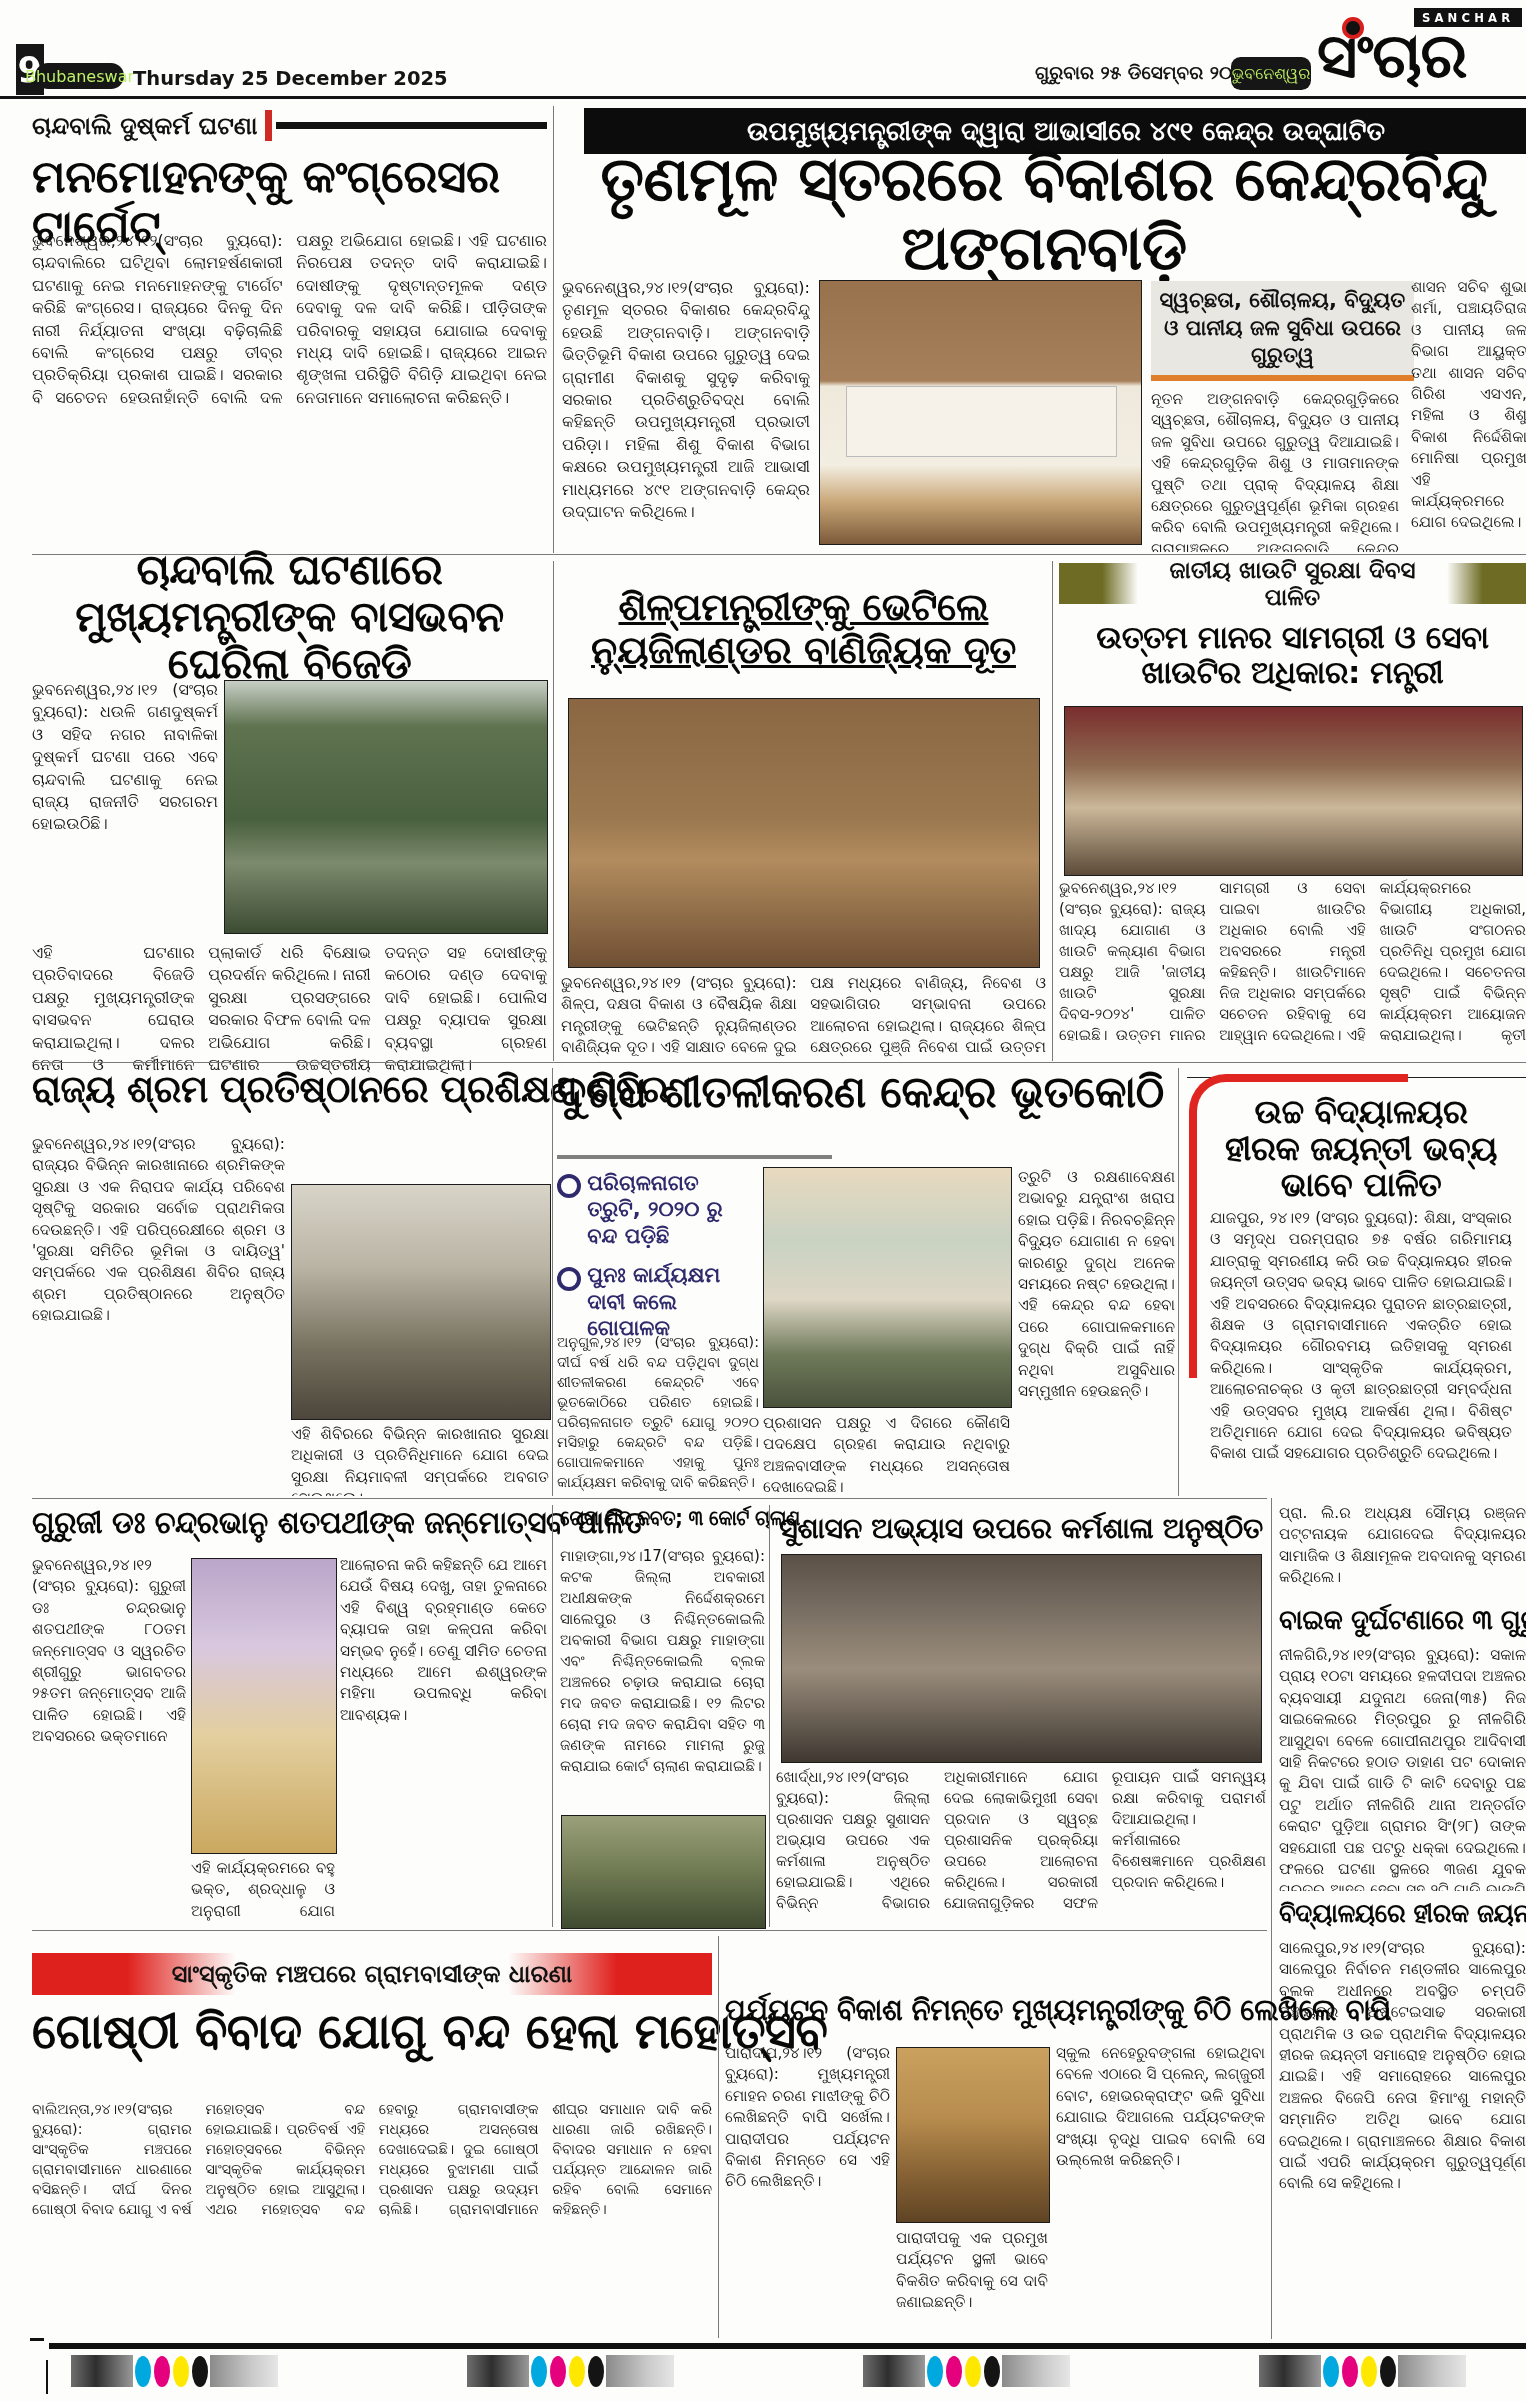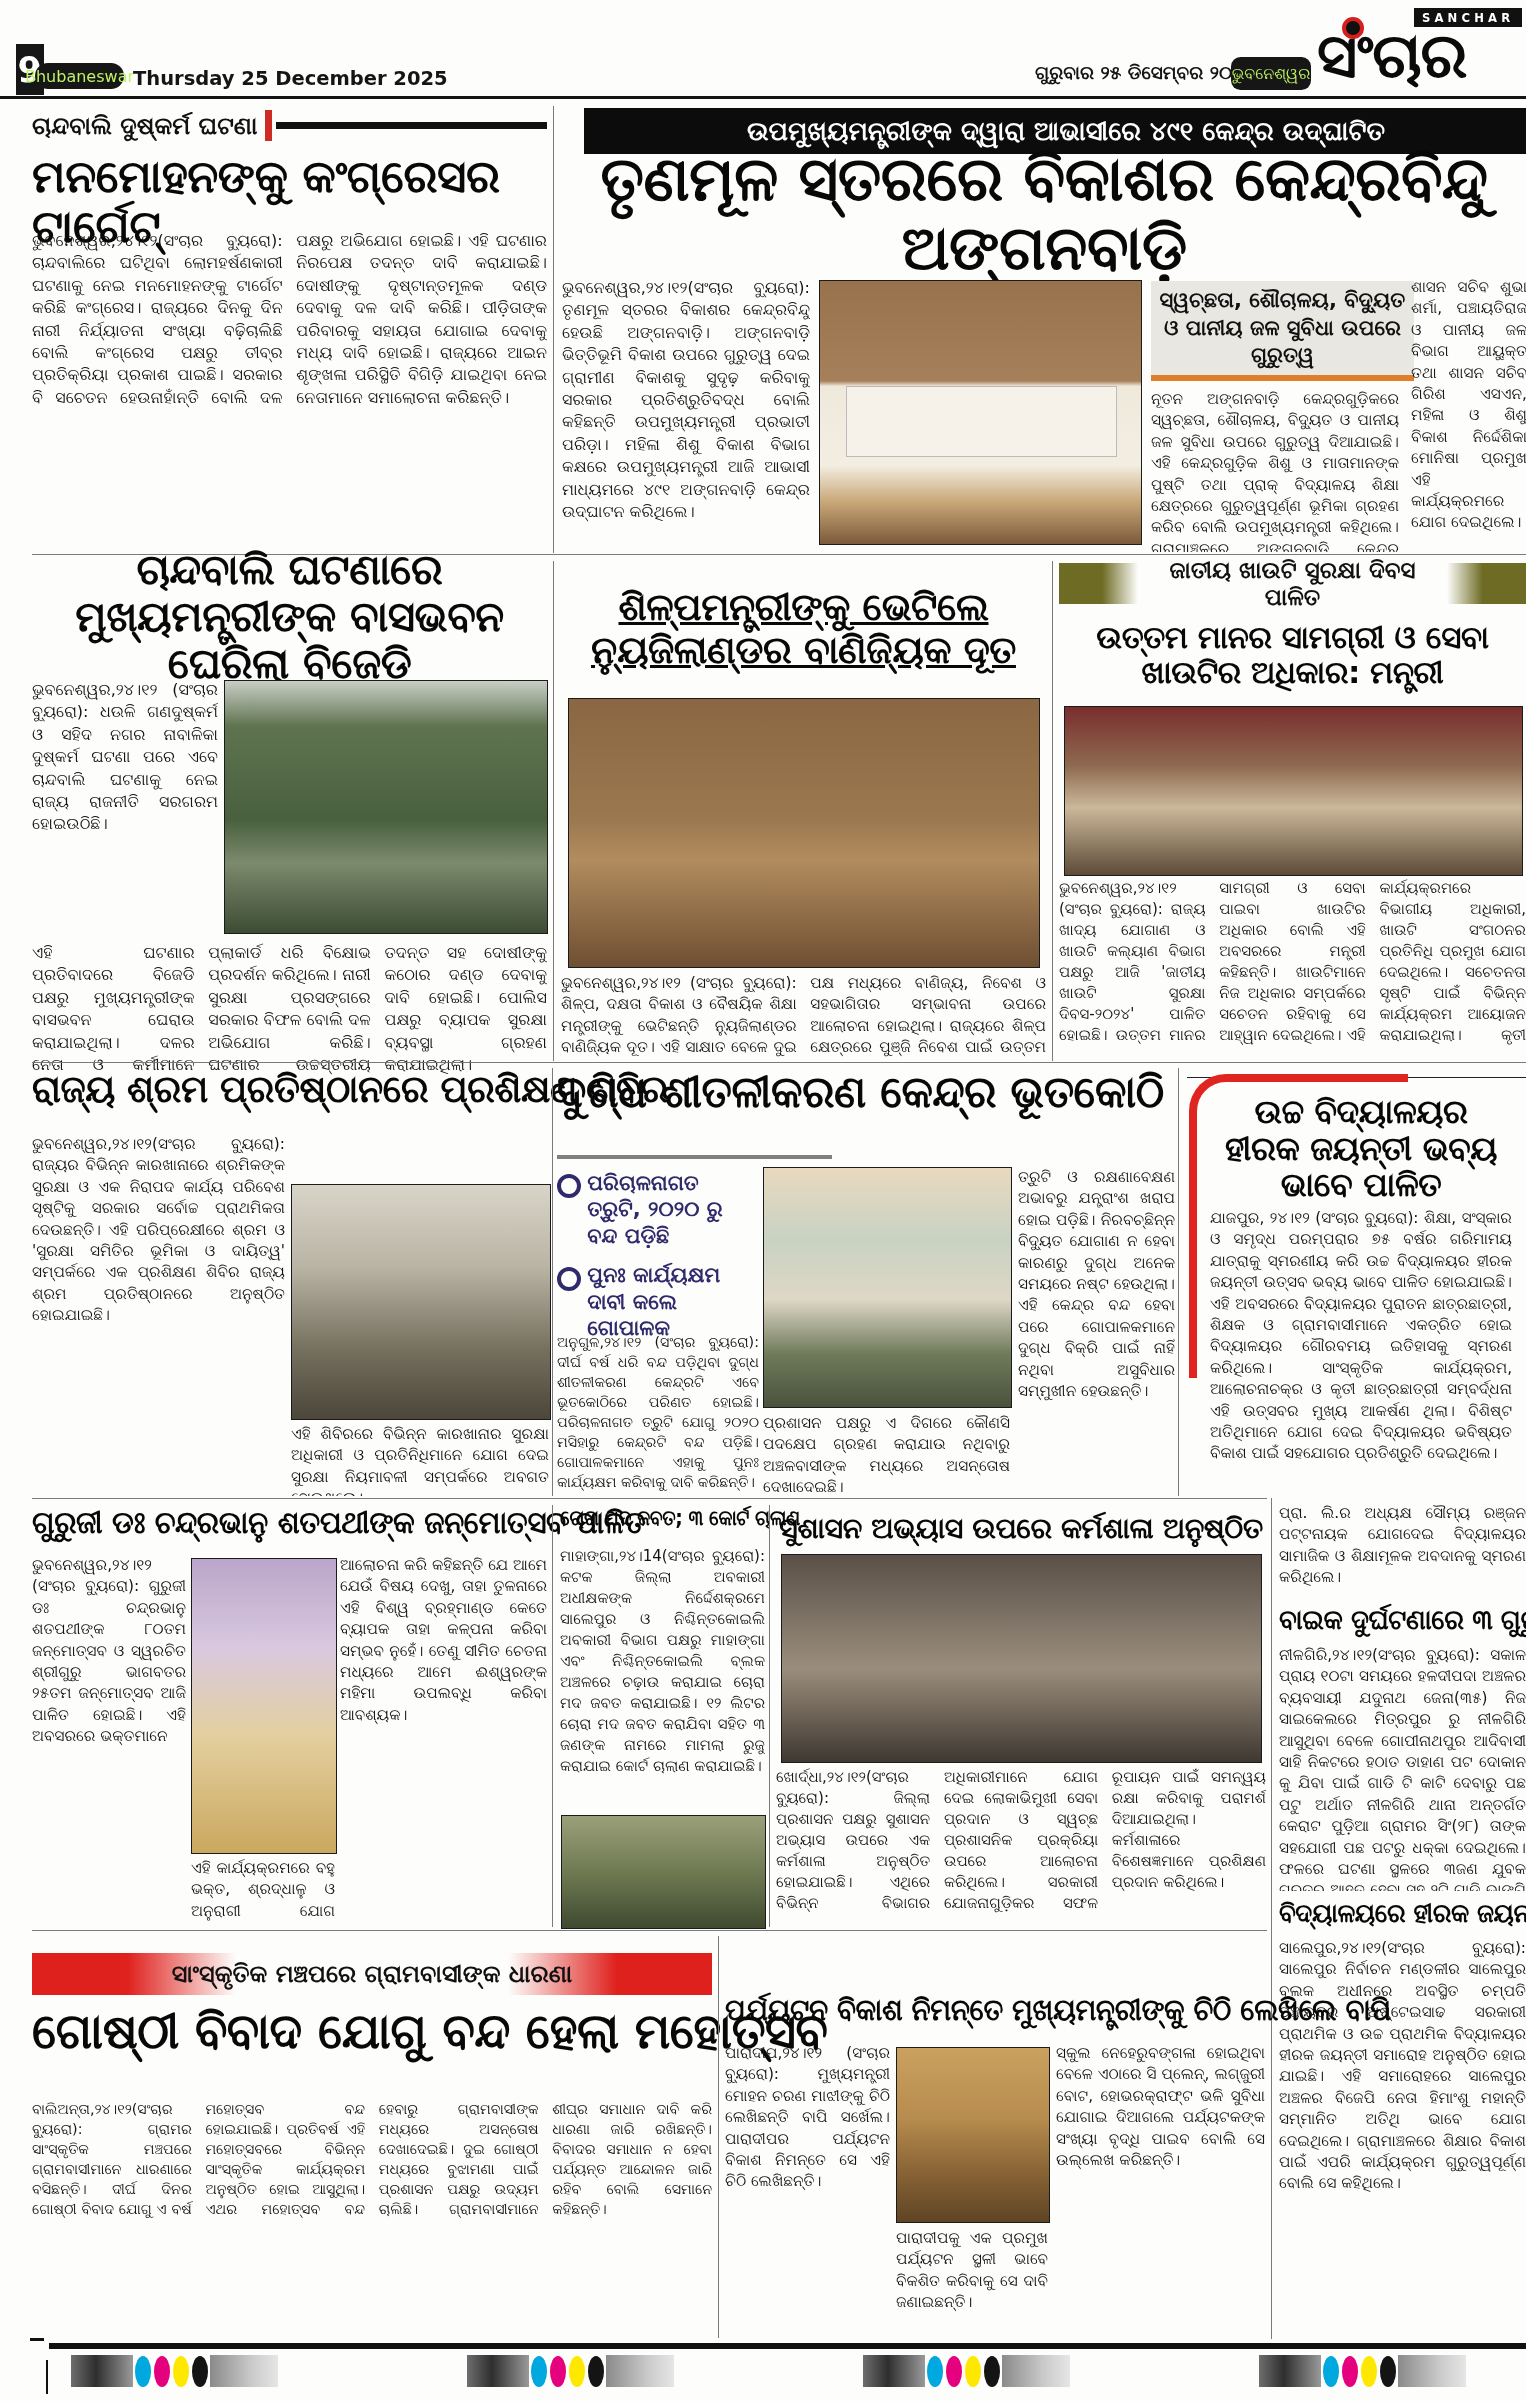--- a/index.html
+++ b/index.html
@@ -191,21 +191,21 @@
     <span>ଗୁରୁଜୀ ଡଃ ଚନ୍ଦ୍ରଭାନୁ ଶତପଥୀଙ୍କ ୮୦ତମ ଜନ୍ମୋତ୍ସବ ଓ ସ୍ୱରଚିତ ଶ୍ରୀଗୁରୁ ଭାଗବତର ୨୫ତମ ଜନ୍ମୋତ୍ସବ ଆଜି ପାଳିତ ହୋଇଛି। ଏହି ଅବସରରେ ଭକ୍ତମାନେ</span>
   </div>
   <div class="abs photo ph-portrait" style="left:191px;top:1558px;width:144px;height:294px;"></div>
   <div class="abs bt" style="left:340px;top:1555px;width:207px;height:370px;font-size:15.3px;">ଆଲୋଚନା କରି କହିଛନ୍ତି ଯେ ଆମେ ଯେଉଁ ବିଷୟ ଦେଖୁ, ତାହା ତୁଳନାରେ ଏହି ବିଶ୍ୱ ବ୍ରହ୍ମାଣ୍ଡ କେତେ ବ୍ୟାପକ ତାହା କଳ୍ପନା କରିବା ସମ୍ଭବ ନୁହେଁ। ତେଣୁ ସୀମିତ ଚେତନା ମଧ୍ୟରେ ଆମେ ଈଶ୍ୱରଙ୍କ ମହିମା ଉପଲବ୍ଧି କରିବା ଆବଶ୍ୟକ।</div>
   <div class="abs bt" style="left:191px;top:1858px;width:144px;height:67px;font-size:15.3px;">ଏହି କାର୍ଯ୍ୟକ୍ରମରେ ବହୁ ଭକ୍ତ, ଶ୍ରଦ୍ଧାଳୁ ଓ ଅନୁରାଗୀ ଯୋଗ ଦେଇଥିଲେ।</div>
 
   <div class="abs vr" style="left:552px;top:1505px;height:422px;"></div>
 
   <div class="abs hl" style="left:560px;top:1507px;width:205px;height:33px;font-size:21px;white-space:nowrap;transform:scaleX(0.9);transform-origin:left;">ଚୋରା ମଦ ଜବତ; ୩ କୋର୍ଟ ଚାଲାଣ</div>
   <div class="abs bt" style="left:560px;top:1546px;width:205px;height:264px;font-size:15px;">
-    <b>ମାହାଙ୍ଗା,୨୪।14(ସଂଚାର ବ୍ୟୁରୋ):</b>
+    <b>ମାହାଙ୍ଗା,୨୪।17(ସଂଚାର ବ୍ୟୁରୋ):</b>
     <span>କଟକ ଜିଲ୍ଲା ଅବକାରୀ ଅଧୀକ୍ଷକଙ୍କ ନିର୍ଦ୍ଦେଶକ୍ରମେ ସାଲେପୁର ଓ ନିଶ୍ଚିନ୍ତକୋଇଲି ଅବକାରୀ ବିଭାଗ ପକ୍ଷରୁ ମାହାଙ୍ଗା ଏବଂ ନିଶ୍ଚିନ୍ତକୋଇଲି ବ୍ଲକ ଅଞ୍ଚଳରେ ଚଢ଼ାଉ କରାଯାଇ ଚୋରା ମଦ ଜବତ କରାଯାଇଛି। ୧୨ ଲିଟର ଚୋରା ମଦ ଜବତ କରାଯିବା ସହିତ ୩ ଜଣଙ୍କ ନାମରେ ମାମଲା ରୁଜୁ କରାଯାଇ କୋର୍ଟ ଚାଲାଣ କରାଯାଇଛି।</span>
   </div>
   <div class="abs photo ph-liquor" style="left:561px;top:1815px;width:203px;height:112px;"></div>
 
   <div class="abs vr" style="left:769px;top:1505px;height:422px;"></div>
 
   <div class="abs hl ctr" style="left:776px;top:1509px;width:490px;height:40px;font-size:28.5px;">
     <span>ସୁଶାସନ ଅଭ୍ୟାସ ଉପରେ କର୍ମଶାଳା ଅନୁଷ୍ଠିତ</span>
   </div>
   <div class="abs photo ph-conf" style="left:781px;top:1554px;width:479px;height:207px;"></div>

